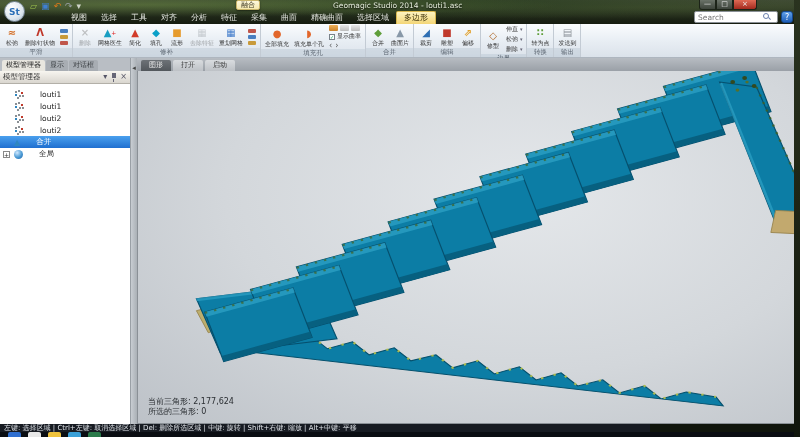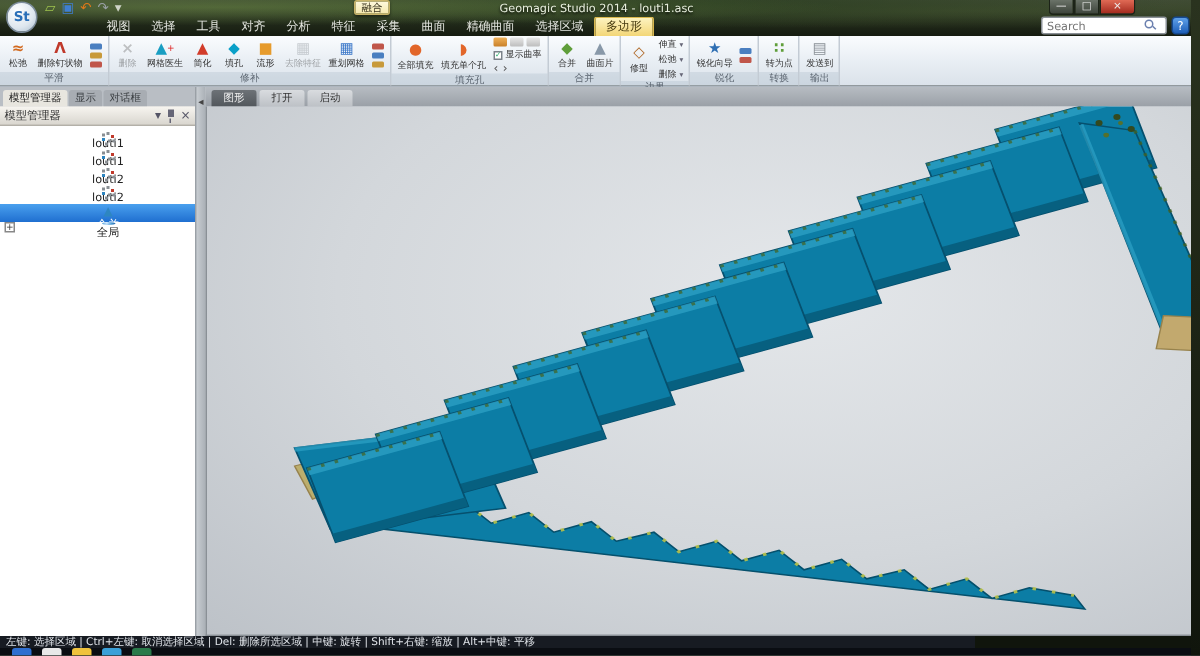--- a/index.html
+++ b/index.html
@@ -97,21 +97,21 @@
   .stab { font-size:7px; line-height:9px; padding:1px 4px; background:#a8adb3; color:#3c4044; border-radius:2px 2px 0 0; white-space:nowrap; }
   .stab.active { background:#e8e6df; color:#222; }
   #sidecap { height:13px; background:linear-gradient(#f7f5f0,#d9d6cf); border-bottom:1px solid #b3b0a8;
     display:flex; align-items:center; padding:0 3px; }
   #sidecap .cap { flex:1; font-size:7.5px; color:#333; }
   #sidecap .ci { font-size:8px; color:#556; margin-left:3px; line-height:8px; }
   .pin { position:relative; width:7px; height:10px; margin-left:3px; }
   .pin::before { content:""; position:absolute; left:1.5px; top:1px; width:4px; height:5px; background:#667; }
   .pin::after { content:""; position:absolute; left:3px; top:6.5px; width:1px; height:3px; background:#667; }
   #tree { flex:1; background:#fff; border-top:1px solid #fff; padding-top:3px; }
-  .trow { display:flex; align-items:center; height:12px; padding-left:14px; gap:0;flex-direction:column; }
+  .trow { display:flex; align-items:center; height:12px; padding-left:14px; gap:16px; }
   .trow.sel { background:linear-gradient(#4aa0ee,#1f6fd0); }
   .trow.sel .tlabel { color:#fff; }
   .tlabel { font-size:7.5px; color:#222; }
   .pc { position:relative; width:10px; height:9px; }
   .pc::before { content:""; position:absolute; left:1px; top:1px; width:2px; height:2px; background:#8a8f94;
     box-shadow:3px -1px 0 #8a8f94, 6px 1px 0 #c0392b, 0px 3px 0 #2e86c1, 4px 4px 0 #8a8f94, 7px 4px 0 #8a8f94, 2px 6px 0 #8a8f94; }
   .tri { color:#2e86c1; font-size:8px; line-height:9px; }
   .globe { width:9px; height:9px; border-radius:50%; background:radial-gradient(circle at 35% 30%, #cfe8ff, #4a9ad4 55%, #1f5fa8); }
   .expander { width:7px; height:7px; border:1px solid #888; background:#fff; font-size:6px; line-height:5px; text-align:center; color:#333;
     position:absolute; left:3px; }
@@ -277,49 +277,53 @@
             <span class="rt">合并</span>
           </div>
         <div class="rb">
             <span class="ri i-patch"></span>
             <span class="rt">曲面片</span>
           </div>
       </div>
       <div class="rglabel">合并</div>
     </div>
 
+    <div class="rgroup">
+      <div class="rgitems">
+        <div class="rb">
+            <span class="ri i-trim"></span>
+            <span class="rt">裁剪</span>
+          </div>
+        <div class="rb">
+            <span class="ri i-sculpt"></span>
+            <span class="rt">雕塑</span>
+          </div>
+        <div class="rb">
+            <span class="ri i-offset"></span>
+            <span class="rt">偏移</span>
+          </div>
+      </div>
+      <div class="rglabel">编辑</div>
+    </div>
 
     <div class="rgroup">
       <div class="rgitems">
         <div class="rb">
             <span class="ri i-bound"></span>
             <span class="rt">修型</span>
           </div>
         <div class="blinks">
           <span><span>伸直</span> <b>▾</b></span>
           <span><span>松弛</span> <b>▾</b></span>
           <span><span>删除</span> <b>▾</b></span>
         </div>
       </div>
       <div class="rglabel">边界</div>
     </div>
 
-    <div class="rgroup">
-      <div class="rgitems">
-        <div class="rb">
-            <span class="ri i-sharp"></span>
-            <span class="rt">锐化向导</span>
-          </div>
-        <div class="rstack">
-            <i class="s2"></i>
-            <i class="s1"></i>
-          </div>
-      </div>
-      <div class="rglabel">锐化</div>
-    </div>
 
     <div class="rgroup">
       <div class="rgitems">
         <div class="rb">
             <span class="ri i-topts"></span>
             <span class="rt">转为点</span>
           </div>
       </div>
       <div class="rglabel">转换</div>
     </div>
@@ -433,20 +437,24 @@
           <line x1="656" y1="89" x2="704" y2="219" stroke="#44621f" stroke-width="2" stroke-dasharray="2 6" opacity="0.75"></line>
           <polygon points="672,212 706,214 702,236 668,234" fill="#c2a96e" stroke="#97824c" stroke-width="0.8"></polygon>
           <circle cx="636" cy="84" r="2" fill="#33491f"></circle>
             <circle cx="646" cy="80" r="2" fill="#33491f"></circle>
           <circle cx="654" cy="88" r="2" fill="#33491f"></circle>
             <circle cx="640" cy="92" r="1.6" fill="#55702c"></circle>
           <circle cx="648" cy="84" r="1.4" fill="#55702c"></circle>
             <circle cx="710" cy="228" r="1.5" fill="#6a7a33"></circle>
         </svg>
 
+        <div id="stats">
+          <div>当前三角形: 2,177,624</div>
+          <div>所选的三角形: 0</div>
+        </div>
 
         <svg id="axis" width="48" height="38" viewBox="0 0 48 38">
           <line x1="22" y1="16" x2="39" y2="12" stroke="#d02418" stroke-width="1.6"></line>
           <polygon points="39,9.5 44,11.5 39,14" fill="#d02418"></polygon>
           <line x1="22" y1="16" x2="28" y2="31" stroke="#2fae3a" stroke-width="1.6"></line>
           <polygon points="25.8,30.5 28.8,35.5 30.6,29.8" fill="#2fae3a"></polygon>
           <line x1="22" y1="16" x2="11" y2="28" stroke="#2e4fd0" stroke-width="1.6"></line>
           <polygon points="9.6,25.8 6.5,31 13,30 " fill="#2e4fd0"></polygon>
           <circle cx="22" cy="16" r="7" fill="url(#ballg)" stroke="#555a5f" stroke-width="0.8"></circle>
           <polygon points="19,13 19,20 25,16.5" fill="#e8eaec" opacity="0.85"></polygon>

